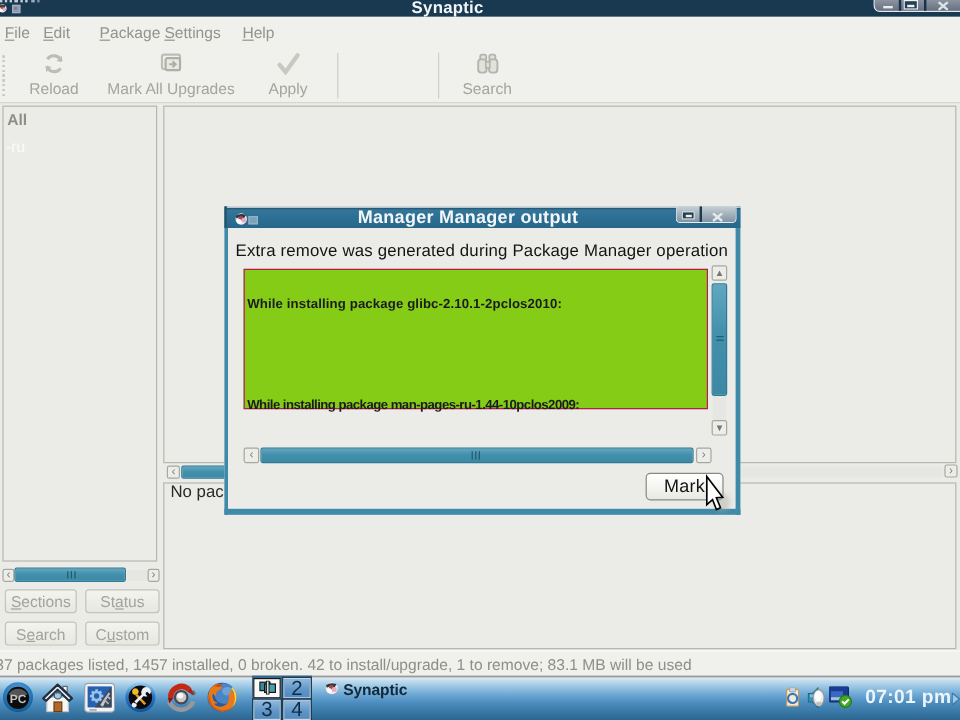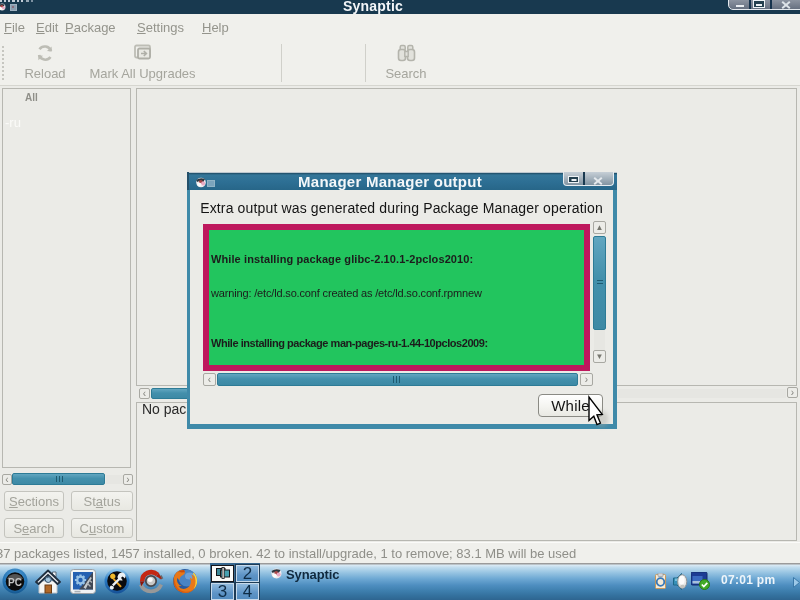--- a/index.html
+++ b/index.html
@@ -68,21 +68,21 @@
       <i></i>
     </div>
   <svg class="abs" style="left:781px;top:1px" width="10" height="8" viewBox="0 0 10 8">
     <path d="M1.2 0.8 L8.8 7.2 M8.8 0.8 L1.2 7.2" stroke="#dde3e8" stroke-width="2"></path>
     </svg>
 </div>
 
 <div class="abs" id="menubar">
   <div class="menuitem" style="left:4px"><u>F</u>ile</div>
   <div class="menuitem" style="left:36px"><u>E</u>dit</div>
-  <div class="menuitem" style="left:65px"><u>P</u>ackage</div>
+  <div class="menuitem" style="left:83px"><u>P</u>ackage</div>
   <div class="menuitem" style="left:137px"><u>S</u>ettings</div>
   <div class="menuitem" style="left:202px"><u>H</u>elp</div>
 </div>
 
 <div class="abs" id="toolbar">
   <div class="abs" style="left:2px;top:6px;width:2px;height:34px;background:repeating-linear-gradient(#c6c6c0 0 2px, #f0f0ec 2px 4px)"></div>
   <div class="toolbtn" style="left:14px;width:62px">
     <svg class="ticon" width="20" height="19" viewBox="0 0 20 19" fill="none" stroke="#bdbdb5" stroke-width="2.6">
       <path d="M16 7 A6.5 6.5 0 0 0 4.5 5.2"></path>
         <path d="M4 11 A6.5 6.5 0 0 0 15.5 13"></path>
@@ -90,35 +90,40 @@
       <path d="M3.4 16.2 l-0.2 -5 4.8 0.5 Z" fill="#bdbdb5" stroke="none"></path>
     </svg>
     Reload</div>
   <div class="toolbtn" style="left:85px;width:115px">
     <svg class="ticon" width="23" height="19" viewBox="0 0 23 19">
       <rect x="4" y="1.5" width="15" height="12" rx="1.5" fill="none" stroke="#bdbdb5" stroke-width="1.8"></rect>
       <rect x="7" y="4.5" width="12" height="10" rx="1.5" fill="#e9e9e3" stroke="#afafa7" stroke-width="1.8"></rect>
       <path d="M10 9.5 l5 0 M12.8 7 l2.6 2.5 -2.6 2.5" fill="none" stroke="#afafa7" stroke-width="1.6"></path>
     </svg>
     Mark All Upgrades</div>
+  <div class="toolbtn" style="left:210px;width:60px">
+    <svg class="ticon" width="24" height="19" viewBox="0 0 24 19">
+      <path d="M5 10 L10 16 L20 2" fill="none" stroke="#c9c9c1" stroke-width="3.6" stroke-linecap="round"></path>
+    </svg>
+    Apply</div>
   <div class="tsep" style="left:281px"></div>
   <div class="tsep" style="left:365px"></div>
   <div class="toolbtn" style="left:376px;width:60px">
     <svg class="ticon" width="21" height="19" viewBox="0 0 21 19">
       <rect x="4.2" y="1.5" width="5" height="5" rx="1.5" fill="#e2e2dc" stroke="#b4b4ac" stroke-width="1.5"></rect>
       <rect x="11.8" y="1.5" width="5" height="5" rx="1.5" fill="#e2e2dc" stroke="#b4b4ac" stroke-width="1.5"></rect>
       <rect x="2.5" y="5.5" width="7" height="11" rx="2.5" fill="#e2e2dc" stroke="#b4b4ac" stroke-width="1.6"></rect>
       <rect x="11.5" y="5.5" width="7" height="11" rx="2.5" fill="#e2e2dc" stroke="#b4b4ac" stroke-width="1.6"></rect>
       <rect x="8.8" y="7.5" width="3.4" height="5" fill="#e2e2dc" stroke="#b4b4ac" stroke-width="1.4"></rect>
     </svg>
     Search</div>
 </div>
 
 <div class="panel" style="left:2px;top:88px;width:129px;height:380px;"></div>
-<div class="abs" style="left:25px;top:92px;font-size:10px;font-weight:bold;color:#8f8f89">All</div>
+<div class="abs" style="left:6px;top:92px;font-size:13px;font-weight:bold;color:#8f8f89">All</div>
 <div class="abs" style="left:5px;top:115px;font-size:13px;color:#fbfbf9">-ru</div>
 
 <div class="panel" style="left:136px;top:88px;width:661px;height:298px;"></div>
 
 <div class="sbtn" style="left:139px;top:388px;width:11px;height:11px;line-height:10px">‹</div>
 <div class="sthumb" style="left:151px;top:388px;width:80px;height:11px;"></div>
 <div class="strack" style="left:618px;top:389px;width:168px;height:9px;"></div>
 <div class="sbtn" style="left:787px;top:387px;width:11px;height:11px;line-height:10px">›</div>
 
 <div class="panel" style="left:136px;top:402px;width:661px;height:139px;"></div>
@@ -251,21 +256,21 @@
     <ellipse cx="8.8" cy="8.2" rx="2.8" ry="4.4" fill="#fcfcfc"></ellipse>
     <ellipse cx="9.5" cy="14.5" rx="2.4" ry="1.8" fill="#c2c2be"></ellipse>
   </svg>
   <svg class="abs" style="left:691px;top:9px" width="19" height="18" viewBox="0 0 19 18">
     <rect x="0" y="0" width="16" height="13" rx="1.5" fill="#1c3c94" stroke="#122a6a"></rect>
     <rect x="1.5" y="4" width="10" height="7.5" fill="#3a6ac0"></rect>
     <rect x="1.5" y="9" width="10" height="2.5" fill="#a8c0dc"></rect>
     <circle cx="13.5" cy="12.5" r="5" fill="#42aa28" stroke="#2a7a18"></circle>
     <path d="M10.8 12.5 l2 2 L16.3 10.8" stroke="#fff" stroke-width="1.7" fill="none"></path>
   </svg>
-  <div class="abs" style="left:721px;top:10px;font-size:12px;font-weight:bold;color:#eef5fa;letter-spacing:0.3px">07:01 pm</div>
+  <div class="abs" style="left:721px;top:10px;font-size:16px;font-weight:bold;color:#eef5fa;letter-spacing:0.3px">07:01 pm</div>
   <svg class="abs" style="left:793px;top:14px" width="7" height="11" viewBox="0 0 7 11">
     <path d="M0.5 0.5 L6.5 5.5 L0.5 10.5 Z" fill="#9cc8e8" stroke="#3a78a8"></path>
   </svg>
 </div>
 
 <div class="abs" id="dialog">
   <div id="dlg-title">
     <svg class="abs" style="left:7px;top:5px" width="10" height="11" viewBox="0 0 10 11">
       <circle cx="5" cy="5.5" r="4.8" fill="#f0ecee"></circle>
       <path d="M0.2 3.1 Q4 0.1 9 2.1 L7.4 4.9 Q4.2 3.1 1.2 5.1 Z" fill="#2e3840"></path>
@@ -279,43 +284,42 @@
     <div class="abs" style="left:374px;top:0;width:51px;height:14px;background:linear-gradient(#c6cfd6,#8294a2);border:1px solid #e6ecf0;border-top:none;border-radius:0 0 4px 4px"></div>
     <div class="abs" style="left:394px;top:0;width:2px;height:13px;background:#1a3a50"></div>
     <div class="winbox" style="left:379px;top:4px;width:11px;height:7px">
         <i style="width:5px"></i>
       </div>
     <svg class="abs" style="left:404px;top:5px" width="10" height="8" viewBox="0 0 10 8">
     <path d="M1.2 0.8 L8.8 7.2 M8.8 0.8 L1.2 7.2" stroke="#e4e9ed" stroke-width="2"></path>
       </svg>
   </div>
 
-  <div class="abs" style="left:0;top:28px;width:423px;text-align:center;font-size:14px;color:#141414;letter-spacing:0.15px">Extra output was generated during Package Manager operation</div>
-
-  <div class="abs" style="left:13px;top:52px;width:387px;height:147px;background:#22c55e;border:6px solid #be185d">
+  <div class="abs" style="left:0;top:28px;width:423px;text-align:center;font-size:14px;color:#141414;letter-spacing:0.15px">Extra remove was generated during Package Manager operation</div>
+
+  <div class="abs" style="left:13px;top:52px;width:387px;height:117px;background:#84cc16;border:1px solid #be185d">
     <div class="textline" style="top:23px;font-weight:bold;letter-spacing:0.1px">While installing package glibc-2.10.1-2pclos2010:</div>
-    <div class="textline" style="top:57px;letter-spacing:-0.16px">warning: /etc/ld.so.conf created as /etc/ld.so.conf.rpmnew</div>
     <div class="textline" style="top:107px;font-weight:bold;letter-spacing:-0.45px">While installing package man-pages-ru-1.44-10pclos2009:</div>
   </div>
 
   <div class="sbtn" style="left:403px;top:49px;width:13px;height:13px;line-height:12px;font-size:8px;color:#77776f">▲</div>
   <div class="sthumb" style="left:403px;top:64px;width:13px;height:94px;"></div>
   <div class="grip" style="left:407px;top:108px;width:6px;height:1px"></div>
   <div class="grip" style="left:407px;top:111px;width:6px;height:1px"></div>
   <div class="strack" style="left:404px;top:158px;width:11px;height:20px;"></div>
   <div class="sbtn" style="left:403px;top:178px;width:13px;height:13px;line-height:12px;font-size:8px;color:#77776f">▼</div>
 
   <div class="sbtn" style="left:13px;top:201px;width:13px;height:13px;line-height:12px">‹</div>
   <div class="sthumb" style="left:27px;top:201px;width:361px;height:13px;"></div>
   <div class="grip" style="left:203px;top:204px;width:1px;height:7px"></div>
   <div class="grip" style="left:206px;top:204px;width:1px;height:7px"></div>
   <div class="grip" style="left:209px;top:204px;width:1px;height:7px"></div>
   <div class="sbtn" style="left:390px;top:201px;width:13px;height:13px;line-height:12px">›</div>
 
-  <div class="abs" style="left:348px;top:222px;width:65px;height:23px;background:linear-gradient(#ffffff,#f4f4f0 55%,#e9e9e3);border:1px solid #8a8a84;border-radius:4px;text-align:center;font-size:15px;color:#141414;line-height:21px;letter-spacing:0.2px">While</div>
+  <div class="abs" style="left:348px;top:222px;width:65px;height:23px;background:linear-gradient(#ffffff,#f4f4f0 55%,#e9e9e3);border:1px solid #8a8a84;border-radius:4px;text-align:center;font-size:15px;color:#141414;line-height:21px;letter-spacing:0.2px">Mark</div>
 
   <svg class="abs" style="left:398px;top:224px;overflow:visible" width="26" height="36" viewBox="0 0 26 36">
       <defs>
         <filter id="blr" x="-50%" y="-50%" width="200%" height="200%">
           <feGaussianBlur stdDeviation="2"></feGaussianBlur>
         </filter>
       </defs>
     <ellipse cx="14" cy="23" rx="6.5" ry="8" fill="#a9a9a1" opacity="0.42" filter="url(#blr)"></ellipse>
     <path d="M1 1 L1 24.5 L5.8 20.3 L9 28.6 L12.4 27.1 L9 18.8 L14.2 18.4 Z" fill="#ffffff" stroke="#000" stroke-width="1.4"></path>
   </svg>

